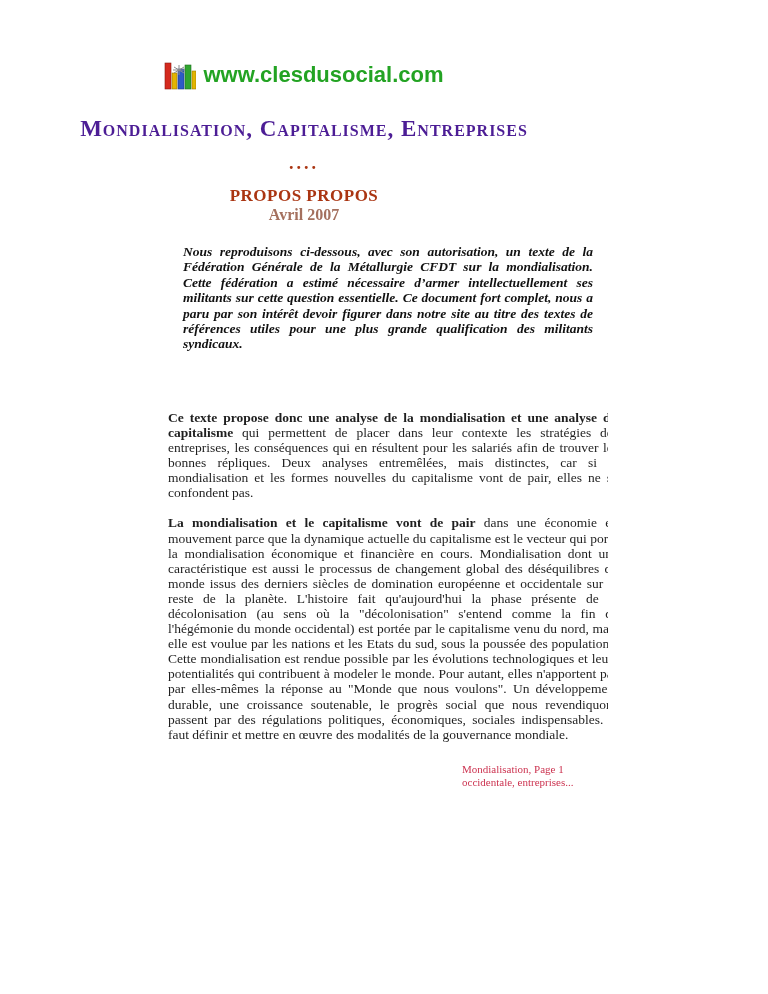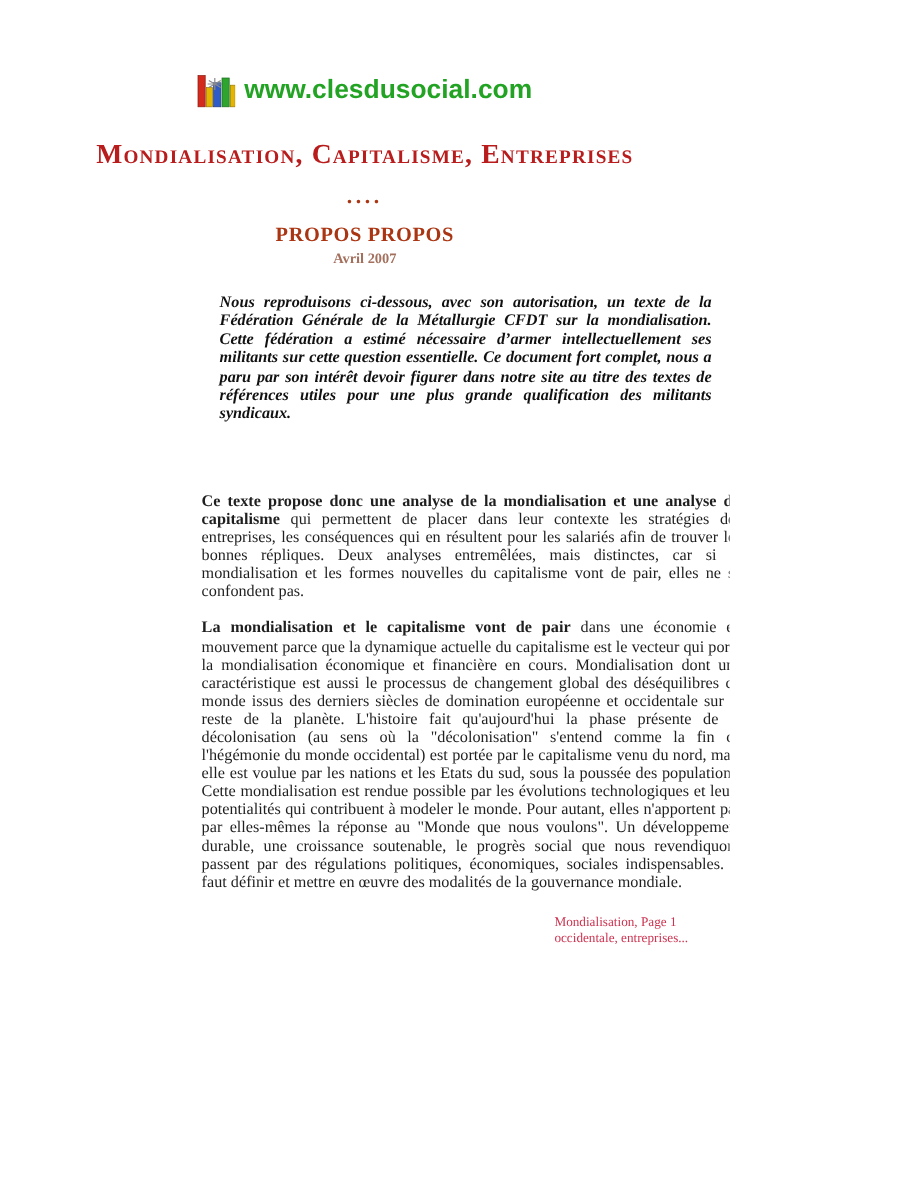--- a/index.html
+++ b/index.html
@@ -39,21 +39,21 @@
 
   
   .doc-title {
     margin-top: 22px;
     text-align: center;
     font-variant: small-caps;
     font-weight: bold;
     font-size: 23px;
     line-height: 26px;
     letter-spacing: 1px;
-    color: #b91c1c;
+    color: #4c1d95;
   }
   .dots-separator {
     margin-top: 12px;
     text-align: center;
     font-weight: bold;
     font-size: 18px;
     line-height: 18px;
     letter-spacing: 3px;
     color: #aa3512;
   }
@@ -63,21 +63,21 @@
     font-weight: bold;
     font-size: 17px;
     line-height: 20px;
     letter-spacing: 0.5px;
     color: #aa3512;
   }
   .doc-date {
     margin-top: 2px;
     text-align: center;
     font-weight: bold;
-    font-size: 12px;
+    font-size: 16px;
     line-height: 14px;
     color: #a4705e;
   }
 
   
   .intro-par {
     margin: 22px 0 0 183px;
     width: 410px;
     font-weight: bold;
     font-style: italic;

